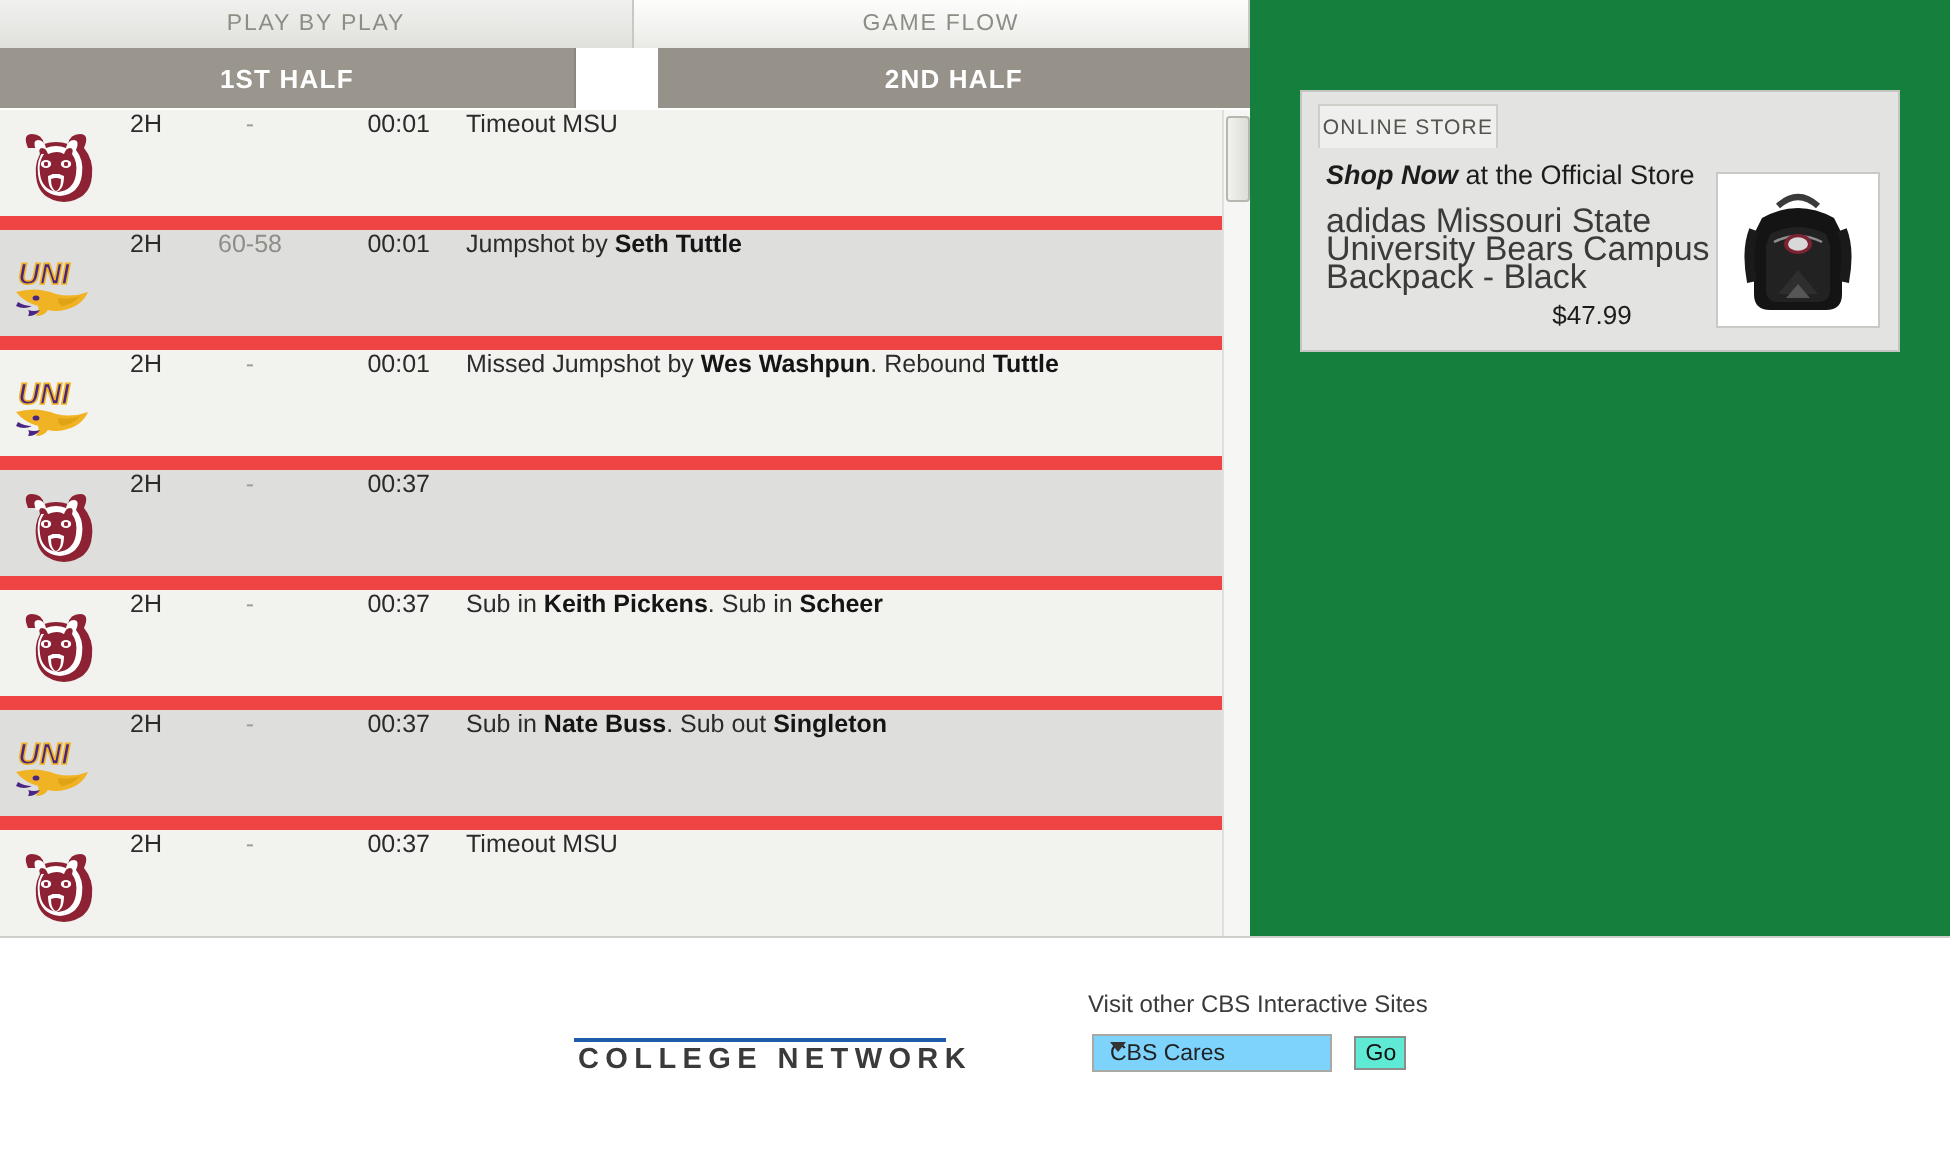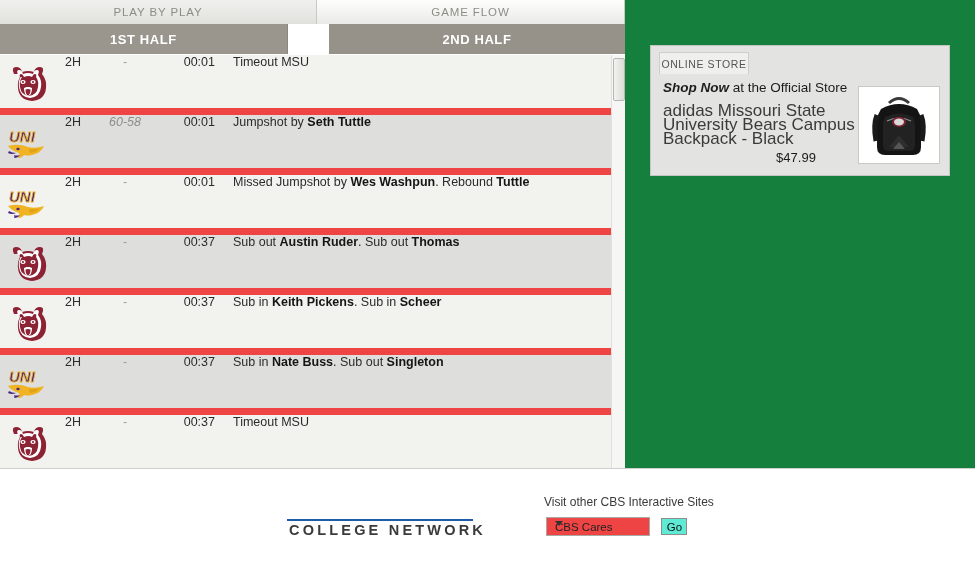--- a/index.html
+++ b/index.html
@@ -84,21 +84,21 @@
 
   .c-period{
     width:40px; flex:0 0 40px;
     font-size:12.5px; color:#2b2b2b; text-align:left;
     padding-left:10px;
   }
   .c-score{
     width:60px; flex:0 0 60px;
     font-size:12.5px; color:#a0a09b; text-align:center;
   }
-  .c-score.has { color:#8e8e89;font-style:italic; }
+  .c-score.has { color:#8e8e89; }
   .c-time{
     width:60px; flex:0 0 60px;
     font-size:12.5px; color:#2b2b2b; text-align:right;
   }
   .c-desc{
     flex:1 1 auto;
     padding-left:18px;
     font-size:12.5px; color:#2b2b2b;
     white-space:nowrap;
   }
@@ -182,22 +182,22 @@
     font-size:14.5px; font-weight:bold; letter-spacing:3.2px;
     color:#3a3a3a; white-space:nowrap;
   }
 
   .visit{
     position:absolute; left:544px; top:26px;
     font-size:12px; color:#3a3a3a; white-space:nowrap;
   }
   .selectwrap{ position:absolute; left:546px; top:48px; }
   .fakesel{
-    display:inline-block; width:104px; height:19px;
-    border:1px solid #a8a8a4; background:#ef4444;
+    display:inline-block; width:120px; height:19px;
+    border:1px solid #a8a8a4; background:#7dd3fc;
     font-size:11.5px; color:#222;
     position:relative; vertical-align:middle;text-decoration:underline;
   }
   .fakesel span{ position:absolute; left:8px; top:3px; }
   .selarrow{
     position:absolute; right:6px; top:7px;
     width:0; height:0;
     border-left:4px solid transparent; border-right:4px solid transparent;
     border-top:5px solid #333;
   }
@@ -297,21 +297,20 @@
               <ellipse cx="17" cy="17" rx="1.1" ry="1.1" fill="#8c2234"></ellipse>
               <ellipse cx="27" cy="17" rx="1.1" ry="1.1" fill="#8c2234"></ellipse>
               <path d="M18 23 q4 -2 8 0 q0 7 -4 8 q-4 -1 -4 -8 z" fill="#ffffff"></path>
               <path d="M19.5 24.5 q2.5 -1 5 0 q0 5 -2.5 6 q-2.5 -1 -2.5 -6 z" fill="#8c2234"></path>
               <path d="M20 22 h4 v1.5 h-4 z" fill="#ffffff"></path>
             </svg>
           </div>
           <div class="c-period">2H</div>
           <div class="c-score">-</div>
           <div class="c-time">00:37</div>
-          <div class="c-desc"><span>Sub out </span><b>Austin Ruder</b><span>. Sub out </span><b>Thomas</b></div>
         </div>
         <div class="row odd">
           <div class="logo-cell">
             <svg width="44" height="40" viewBox="0 0 44 40">
               <path d="M8 9 q-3 -7 2 -7 q5 0 6 5 q6 -2 12 0 q1 -5 6 -5 q5 0 2 7 q5 6 4 14 q-1 12 -14 13 q-13 -1 -14 -13 q-1 -8 4 -14 z" fill="#8c2234"></path>
               <path d="M12 10 q-2 -5 1 -5 q3 0 4 4 q5 -2 10 0 q1 -4 4 -4 q3 0 1 5 q4 5 3 12 q-1 10 -11 11 q-10 -1 -11 -11 q-1 -7 3 -12 z" fill="#ffffff"></path>
               <path d="M14 12 q-1 -3 1 -3 q2 0 3 3 q5 -2 8 0 q1 -3 3 -3 q2 0 1 3 q3 4 2 10 q-1 8 -9 9 q-8 -1 -9 -9 q-1 -6 2 -10 z" fill="#8c2234"></path>
               <ellipse cx="17" cy="17" rx="2.6" ry="2" fill="#ffffff"></ellipse>
               <ellipse cx="27" cy="17" rx="2.6" ry="2" fill="#ffffff"></ellipse>
               <ellipse cx="17" cy="17" rx="1.1" ry="1.1" fill="#8c2234"></ellipse>

